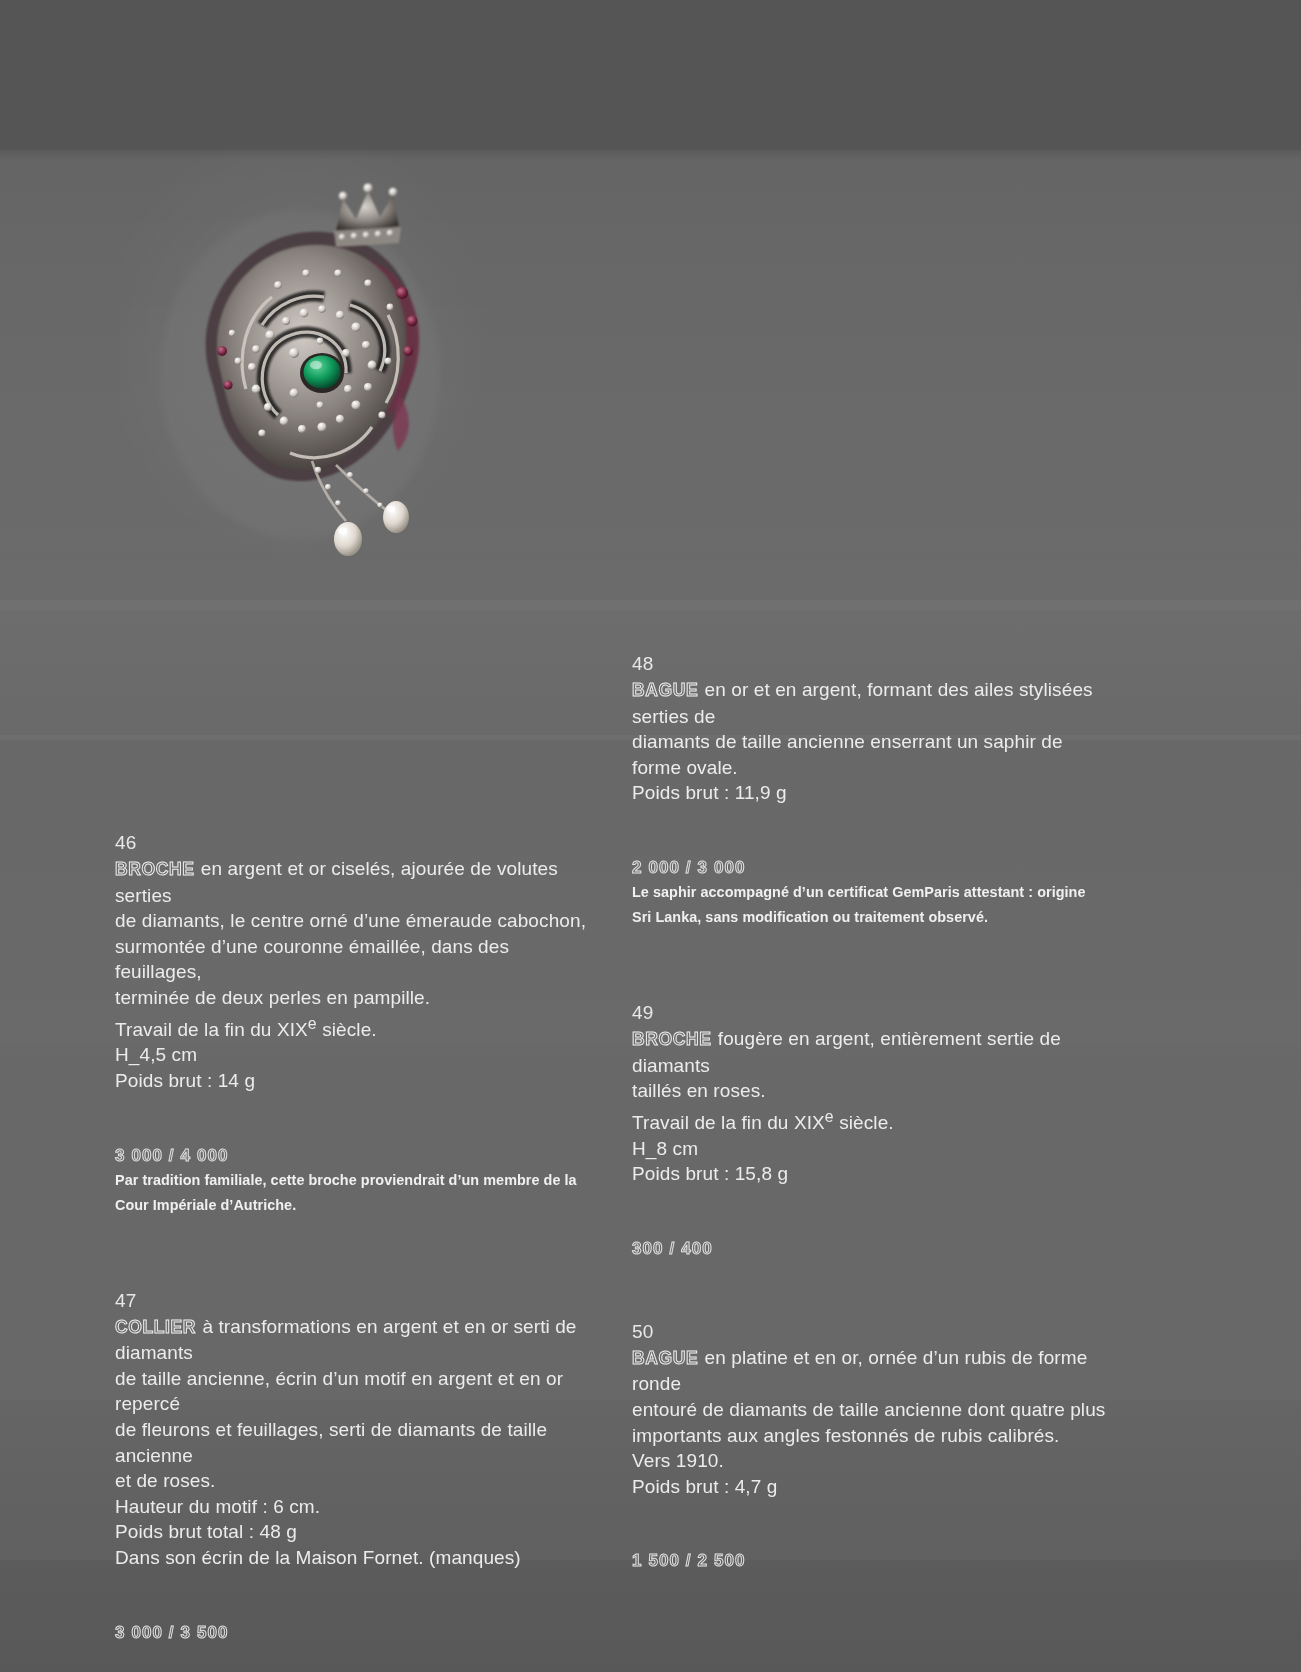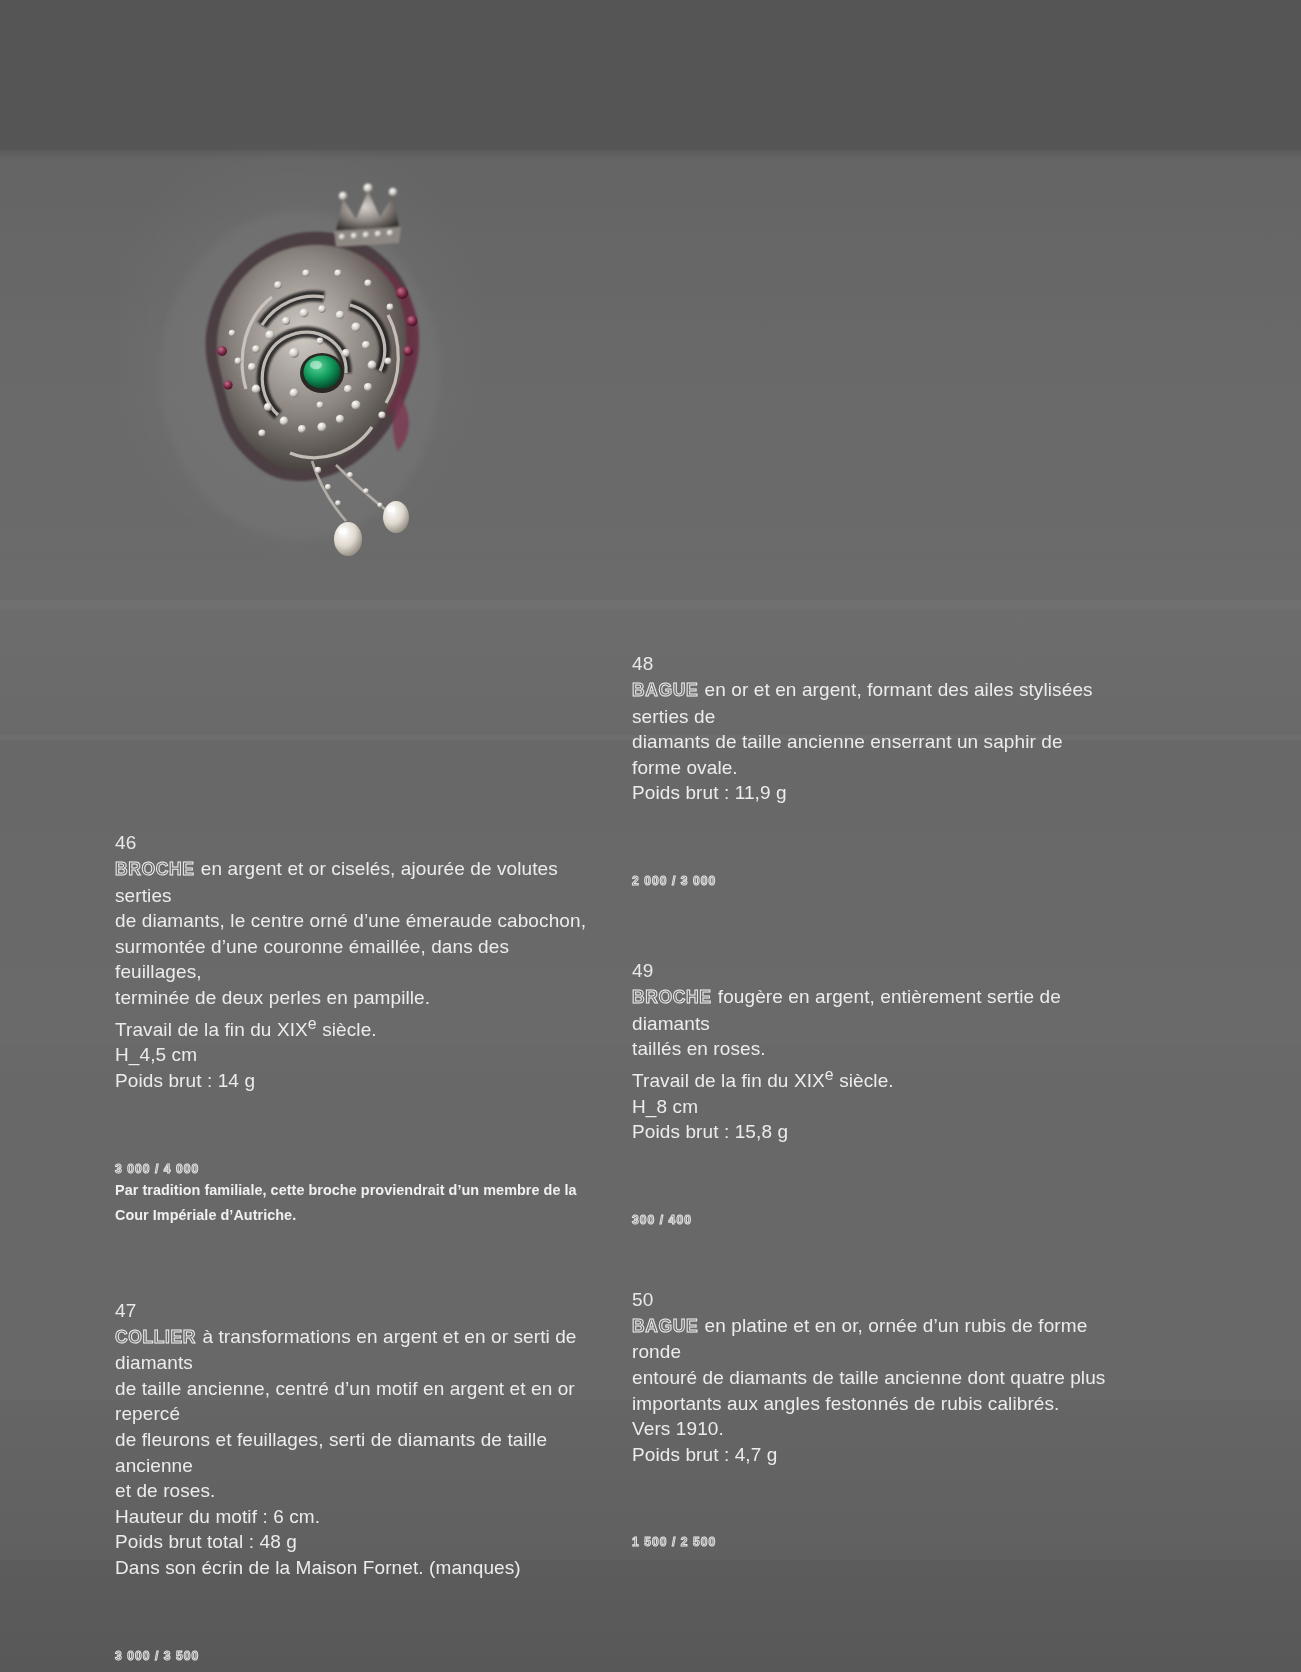--- a/index.html
+++ b/index.html
@@ -72,25 +72,25 @@
     color:transparent;
     -webkit-text-stroke:1px #ededed;
     text-shadow:0 0 0 rgba(0,0,0,0);
     padding-right:1px;
   }
   .lot-line { display:block; }
 
   .estimate {
     font-family:"Liberation Sans", sans-serif;
     font-weight:700;
-    font-size:12px;
+    font-size:17px;
     letter-spacing:1.1px;
     color:transparent;
     -webkit-text-stroke:1px #e2e2e2;
-    margin-top:68px;
+    margin-top:52px;
   }
   .note {
     font-size:14.4px;
     line-height:25px;
     font-weight:600;
     color:#f0f0f0;
     letter-spacing:.05px;
     margin-top:2px;
     max-width:462px;
   }
@@ -275,41 +275,42 @@
       <div class="estimate">3 000 / 4 000</div>
       <div class="note">Par tradition familiale, cette broche proviendrait d’un membre de la Cour Impériale d’Autriche.</div>
     </div>
 
     <div class="gap-lot"></div>
 
     <div class="lot">
       <div class="lot-num">47</div>
       <div class="lot-desc">
         <span class="lot-line"><span class="kw">COLLIER</span><span> à transformations en argent et en or serti de diamants</span></span>
-        <span class="lot-line">de taille ancienne, centré d’un motif en argent et en or repercé</span>
+        <span class="lot-line">de taille ancienne, écrin d’un motif en argent et en or repercé</span>
         <span class="lot-line">de fleurons et feuillages, serti de diamants de taille ancienne</span>
         <span class="lot-line">et de roses.</span>
         <span class="lot-line">Hauteur du motif : 6 cm.</span>
         <span class="lot-line">Poids brut total : 48 g</span>
         <span class="lot-line">Dans son écrin de la Maison Fornet. (manques)</span>
       </div>
       <div class="estimate">3 000 / 3 500</div>
     </div>
   </div>
 
   <div class="col col-right">
 
     <div class="lot">
       <div class="lot-num">48</div>
       <div class="lot-desc">
         <span class="lot-line"><span class="kw">BAGUE</span><span> en or et en argent, formant des ailes stylisées serties de</span></span>
         <span class="lot-line">diamants de taille ancienne enserrant un saphir de forme ovale.</span>
         <span class="lot-line">Poids brut : 11,9 g</span>
       </div>
       <div class="estimate">2 000 / 3 000</div>
+      <div class="note">Le saphir accompagné d’un certificat GemParis attestant : origine Sri Lanka, sans modification ou traitement observé.</div>
     </div>
 
     <div class="gap-lot"></div>
 
     <div class="lot">
       <div class="lot-num">49</div>
       <div class="lot-desc">
         <span class="lot-line"><span class="kw">BROCHE</span><span> fougère en argent, entièrement sertie de diamants</span></span>
         <span class="lot-line">taillés en roses.</span>
         <span class="lot-line">Travail de la fin du XIX<sup>e</sup> siècle.</span>

